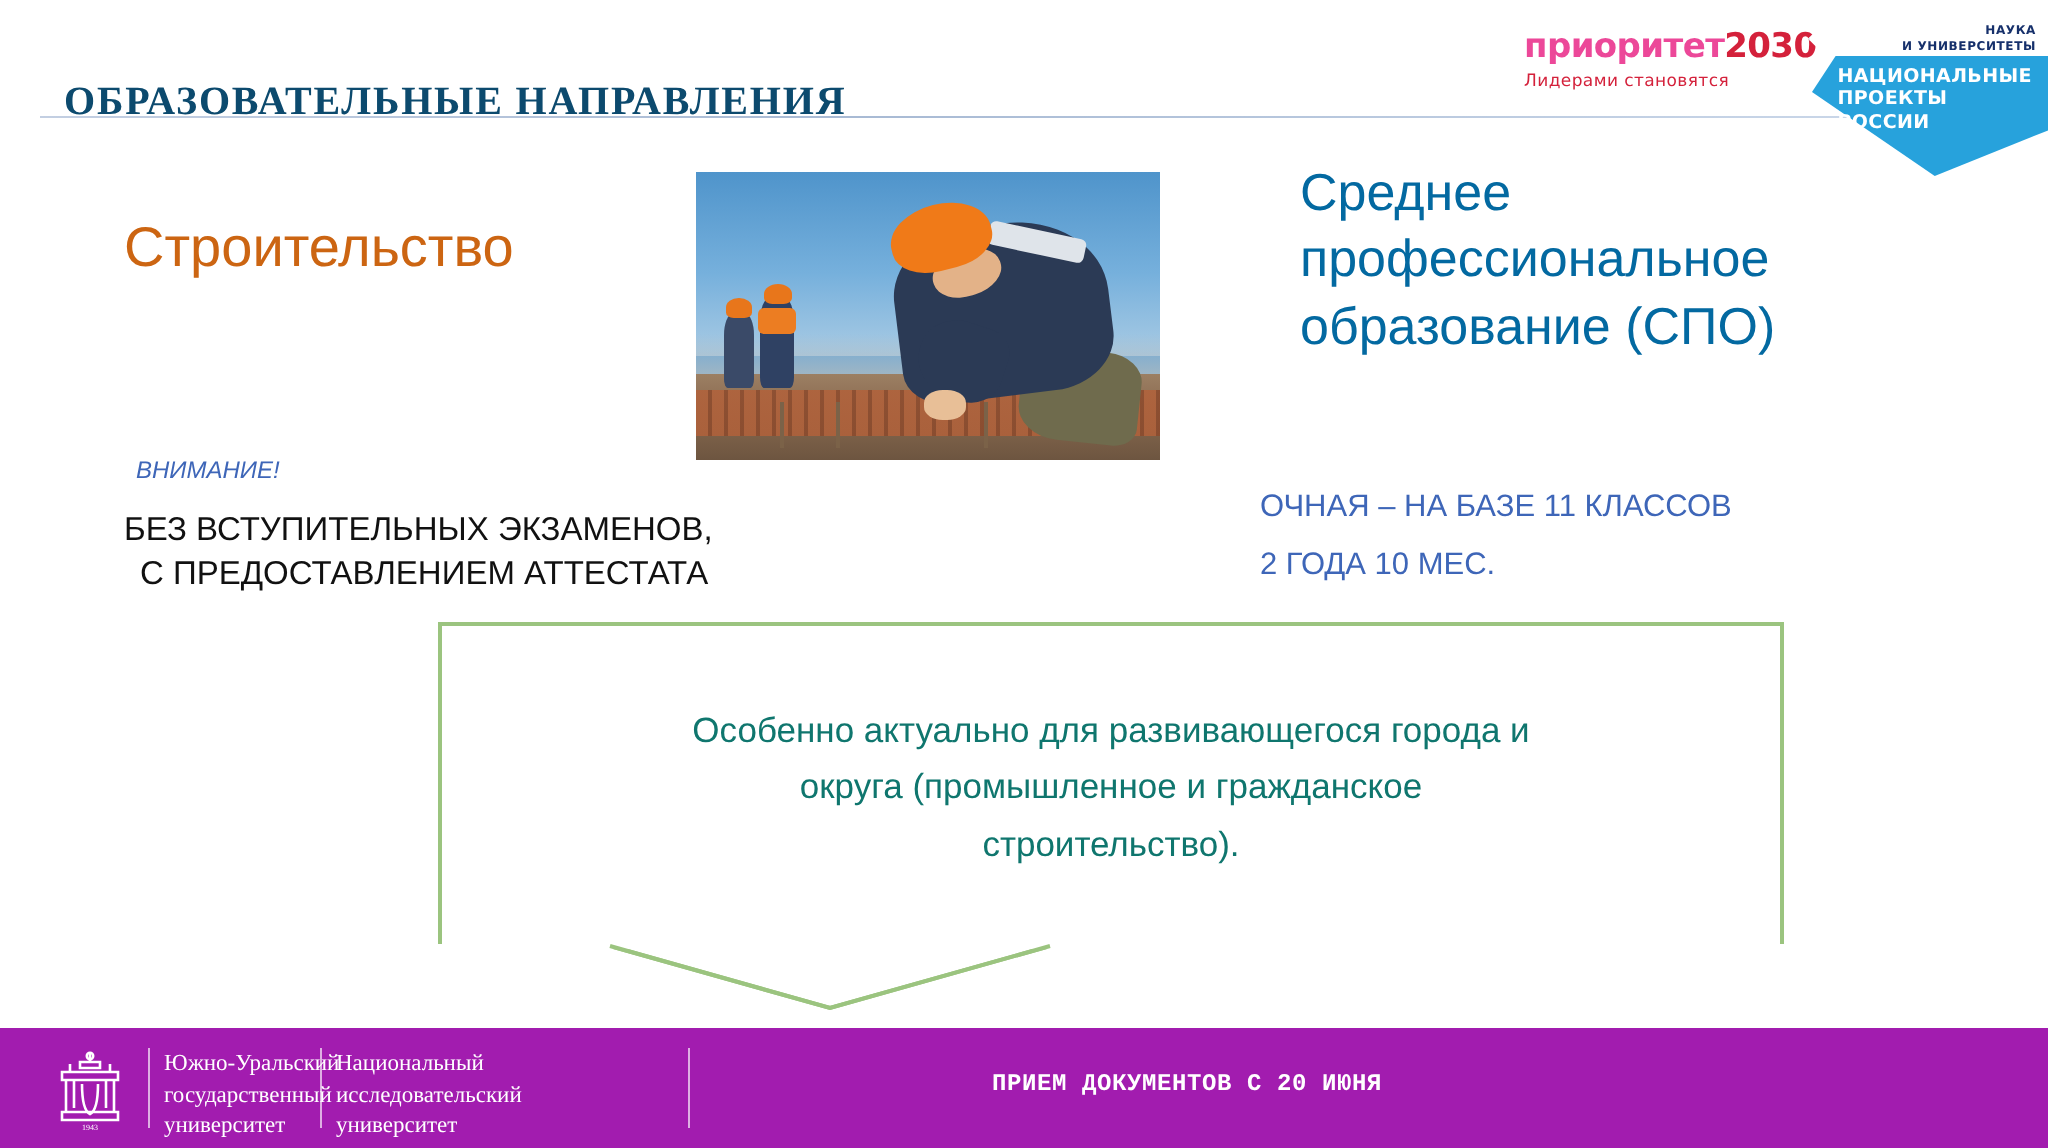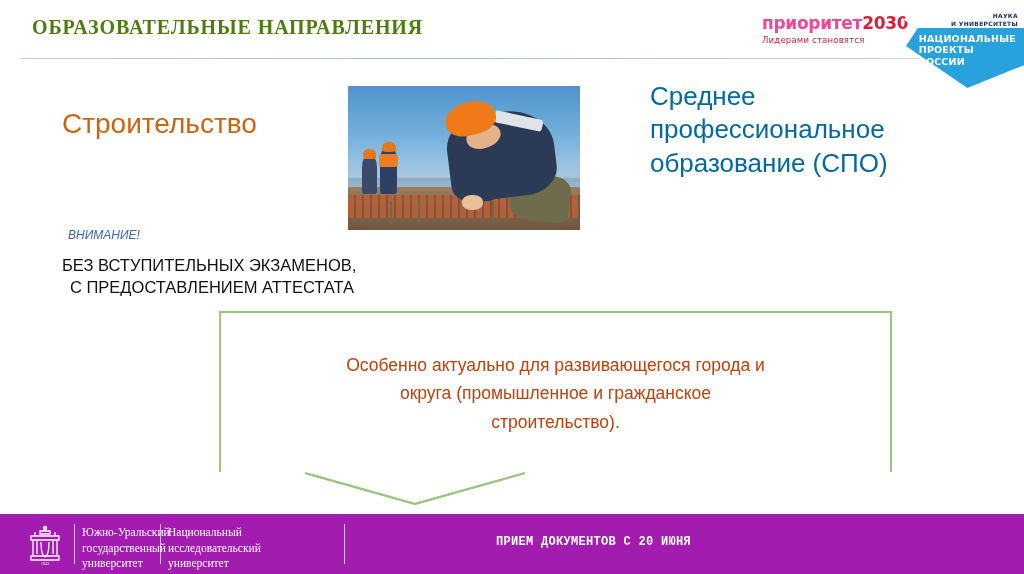--- a/index.html
+++ b/index.html
@@ -13,26 +13,26 @@
     height: 574px;
     background: #ffffff;
     overflow: hidden;
     font-family: "Liberation Sans", sans-serif;
   }
 
   
   #header-title {
     position: absolute;
     left: 32px;
-    top: 16px;
+    top: 40px;
     font-family: "Liberation Serif", serif;
     font-weight: bold;
     font-size: 20px;
     letter-spacing: 0.9px;
-    color: #4d7c0f;
+    color: #0c4a6e;
     white-space: nowrap;
   }
   #header-rule {
     position: absolute;
     left: 20px;
     top: 58px;
     width: 905px;
     height: 1px;
     background: linear-gradient(to right, #c3cfe2 0%, #a8bad4 45%, #c9d6e8 100%);
   }
@@ -292,21 +292,21 @@
     background: #ffffff;
   }
   #callout-text {
     position: absolute;
     left: 0; right: 0;
     top: 38px;
     padding: 0 33px;
     text-align: center;
     font-size: 17.5px;
     line-height: 1.62;
-    color: #c2410c;
+    color: #0f766e;
   }
   #callout-tail {
     position: absolute;
     left: 219px;
     top: 472px;
     width: 673px;
     height: 40px;
     pointer-events: none;
   }
 
@@ -424,20 +424,24 @@
     <div>профессиональное</div>
     <div>образование (СПО)</div>
   </div>
 
   <div id="attention-label">ВНИМАНИЕ!</div>
   <div id="attention-body">
     <span>БЕЗ ВСТУПИТЕЛЬНЫХ ЭКЗАМЕНОВ,</span>
     <span class="ab-l2">С ПРЕДОСТАВЛЕНИЕМ АТТЕСТАТА</span>
   </div>
 
+  <div id="form-info">
+    <div>ОЧНАЯ – НА БАЗЕ 11 КЛАССОВ</div>
+    <div>2 ГОДА 10 МЕС.</div>
+  </div>
 
   <div id="callout">
     <div id="callout-text">
       <div>Особенно актуально для развивающегося города и</div>
       <div>округа (промышленное и гражданское</div>
       <div>строительство).</div>
     </div>
   </div>
   <svg id="callout-tail" viewBox="0 0 673 40">
     <path d="M0 1 L86 1 L196 32 L306 1 L673 1" fill="#ffffff" stroke="#9bc47f" stroke-width="2"></path>

